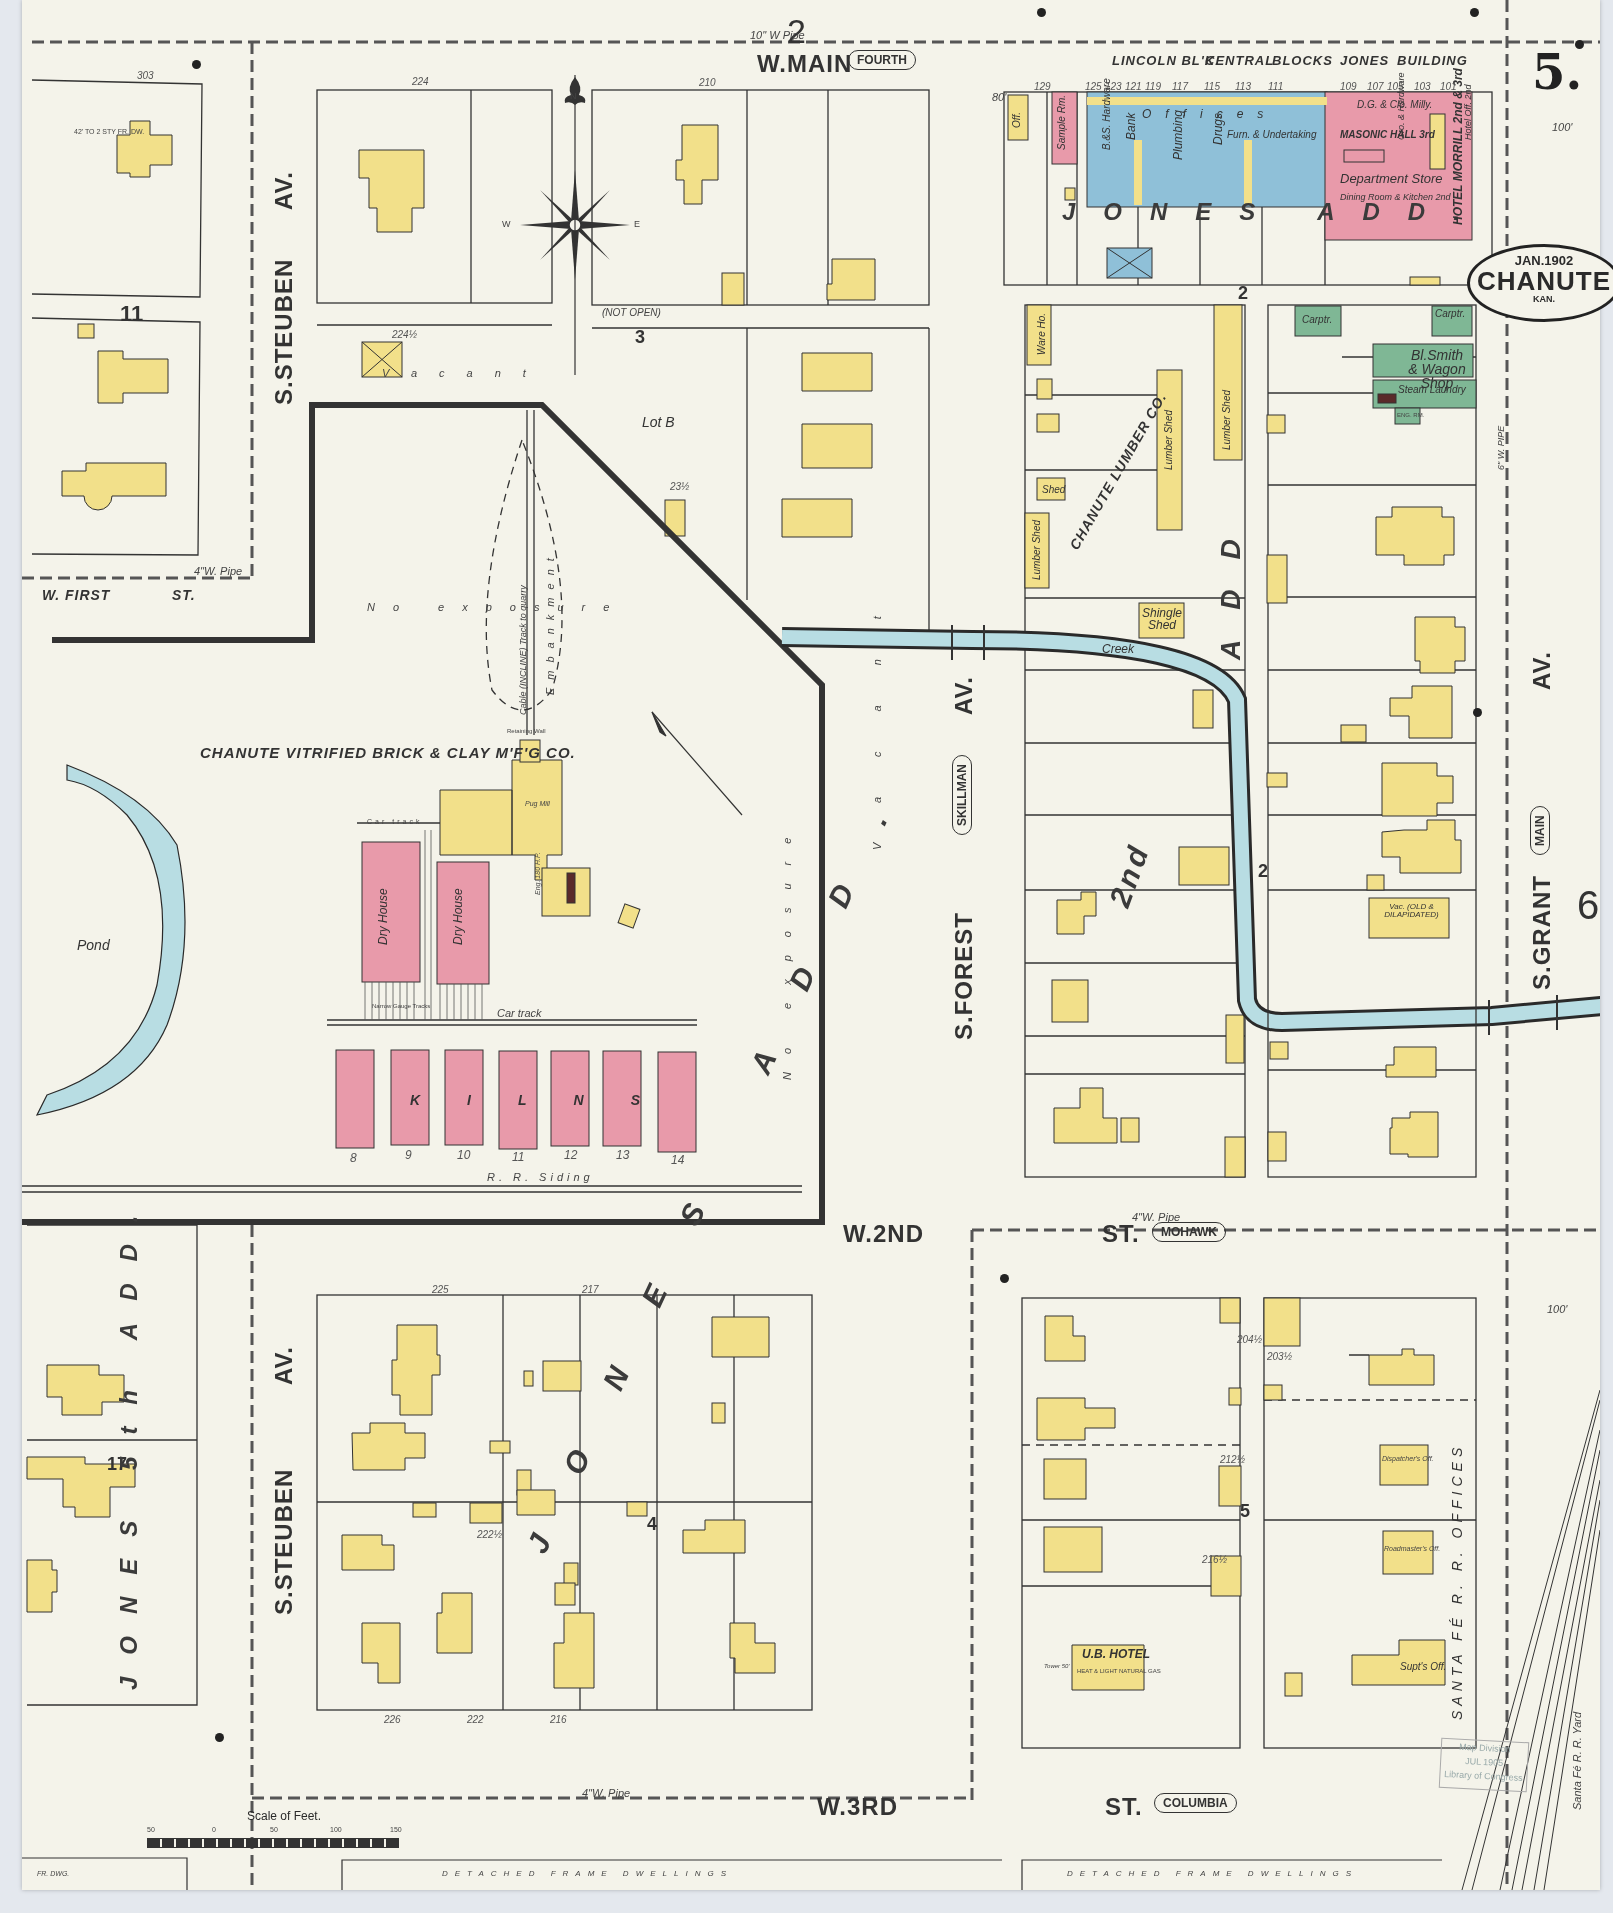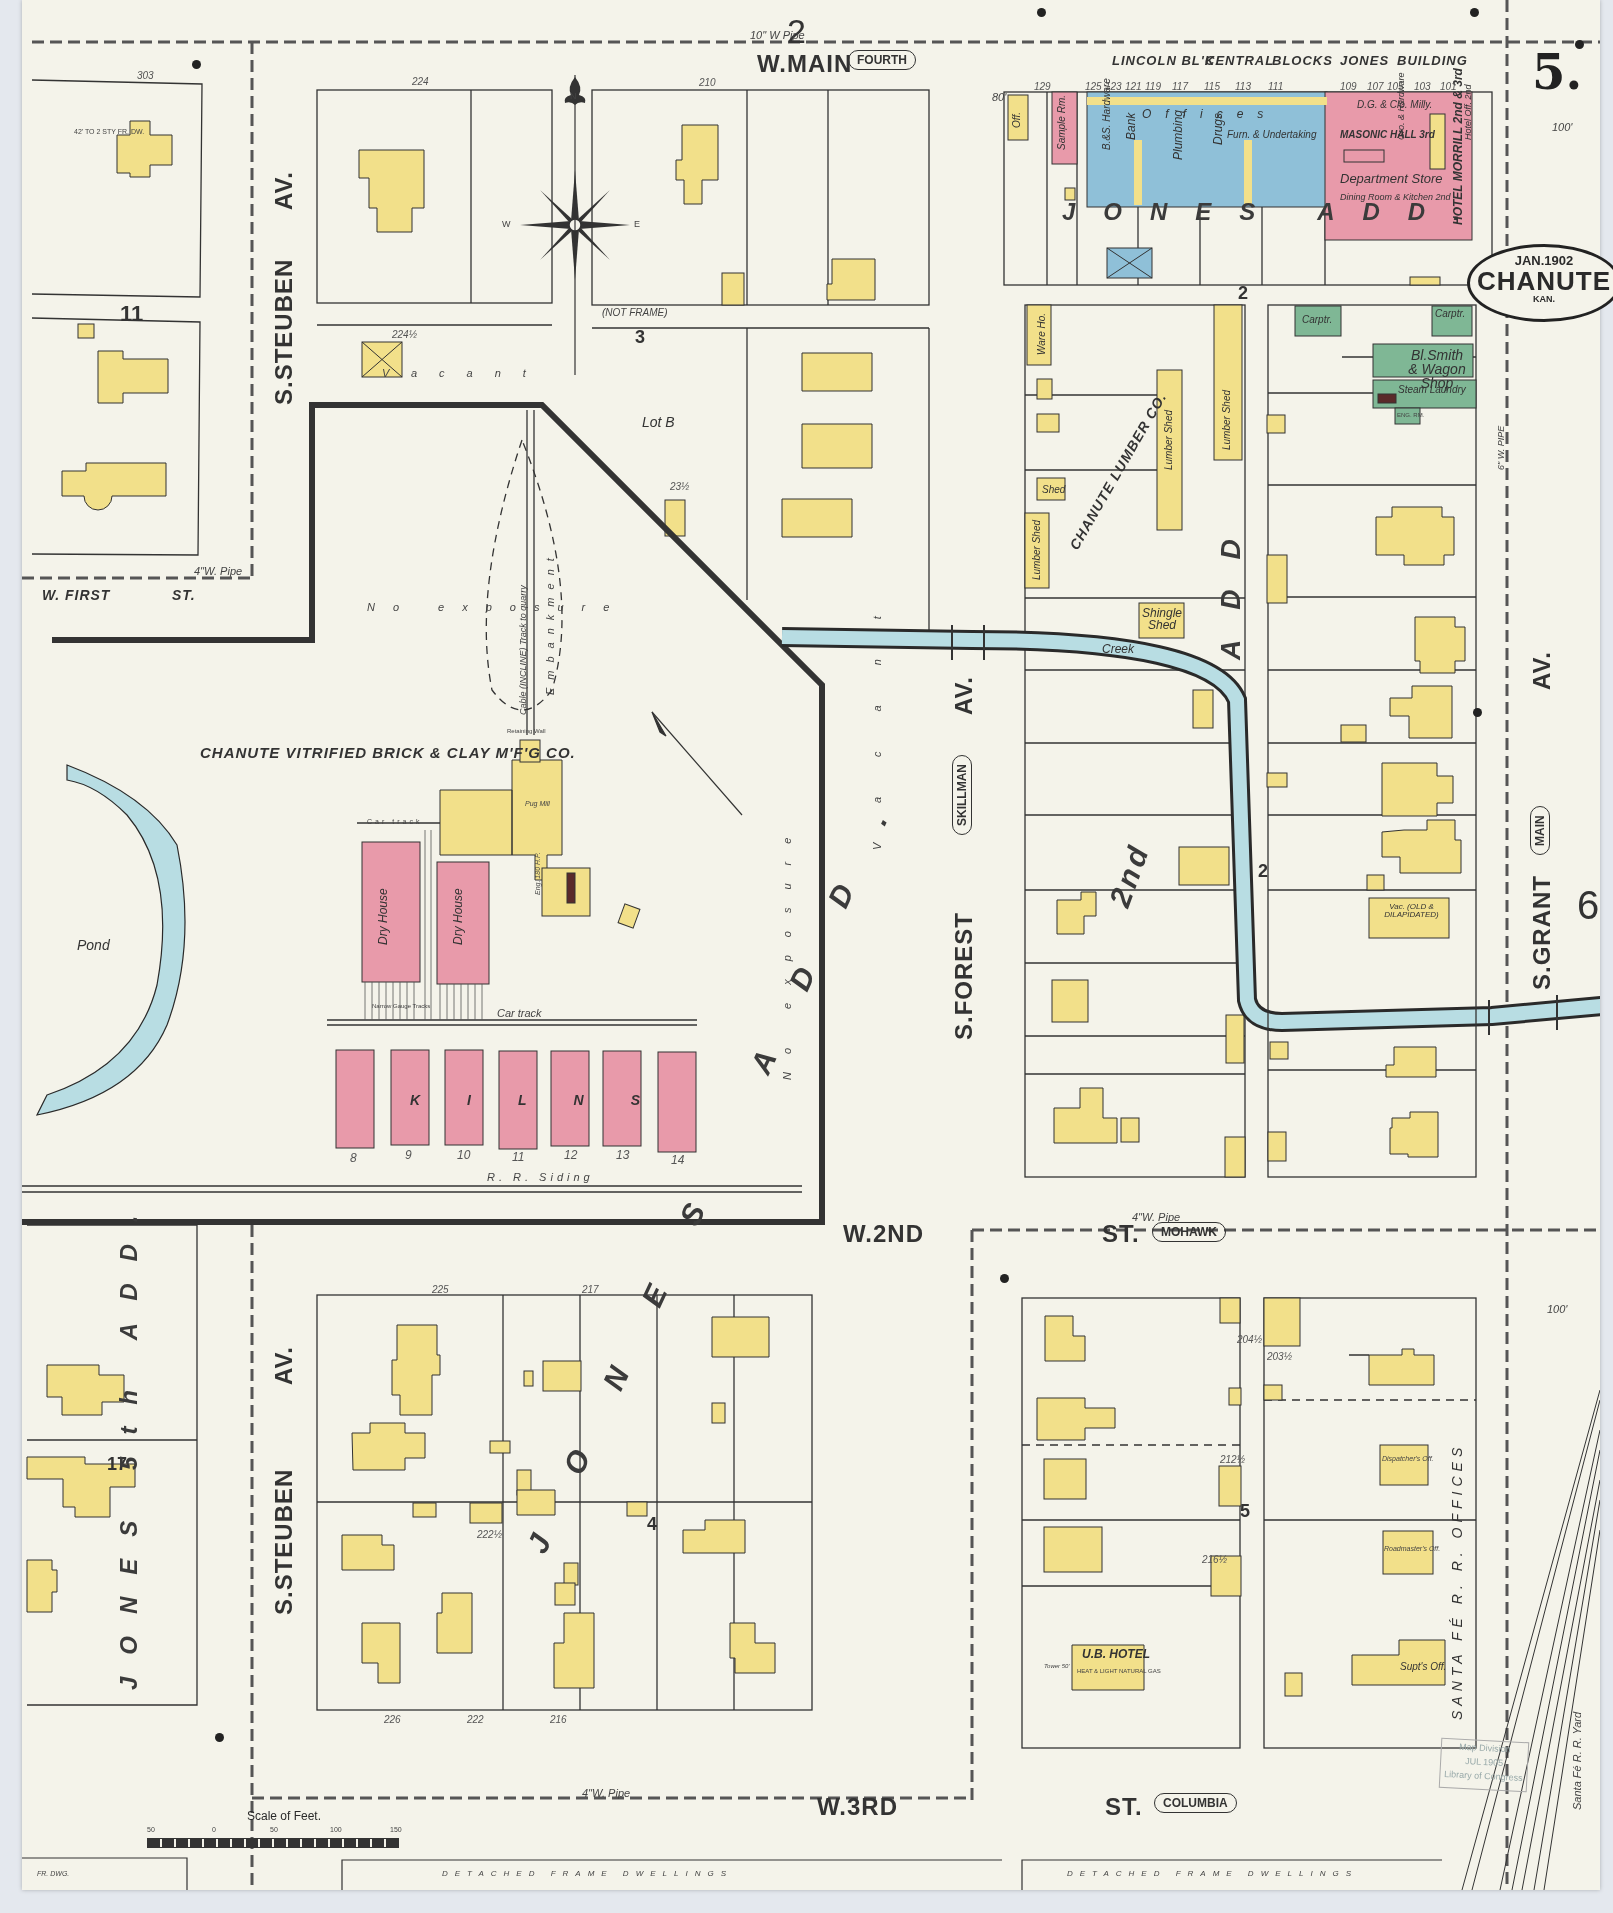--- a/index.html
+++ b/index.html
@@ -376,21 +376,21 @@
     <div class="c">CHANUTE</div>
     <div class="s">KAN.</div>
   </div>
   <div class="lbl small" style="left:548px;top:92px;font-style:normal;font-size:9px">N</div>
   <div class="lbl small" style="left:612px;top:220px;font-style:normal;font-size:9px">E</div>
   <div class="lbl small" style="left:480px;top:220px;font-style:normal;font-size:9px">W</div>
 
   <div class="lbl small" style="left:728px;top:30px">10" W Pipe</div>
   <div class="lbl street" style="left:735px;top:52px">W.MAIN</div>
   <div class="lbl alias" style="left:826px;top:50px">FOURTH</div>
-  <div class="lbl small" style="left:580px;top:308px;font-size:10px">(NOT FRAME)</div>
+  <div class="lbl small" style="left:580px;top:308px;font-size:10px">(NOT OPEN)</div>
 
   <div class="lbl street" style="left:20px;top:588px;font-size:14px;font-style:italic;font-weight:bold">W. FIRST</div>
   <div class="lbl street" style="left:150px;top:588px;font-size:14px;font-style:italic;font-weight:bold">ST.</div>
   <div class="lbl small" style="left:172px;top:566px">4"W. Pipe</div>
 
   <div class="lbl street street-v" style="left:250px;top:405px">S.STEUBEN</div>
   <div class="lbl street street-v" style="left:250px;top:210px">AV.</div>
   <div class="lbl street street-v" style="left:250px;top:1615px">S.STEUBEN</div>
   <div class="lbl street street-v" style="left:250px;top:1385px">AV.</div>
 

